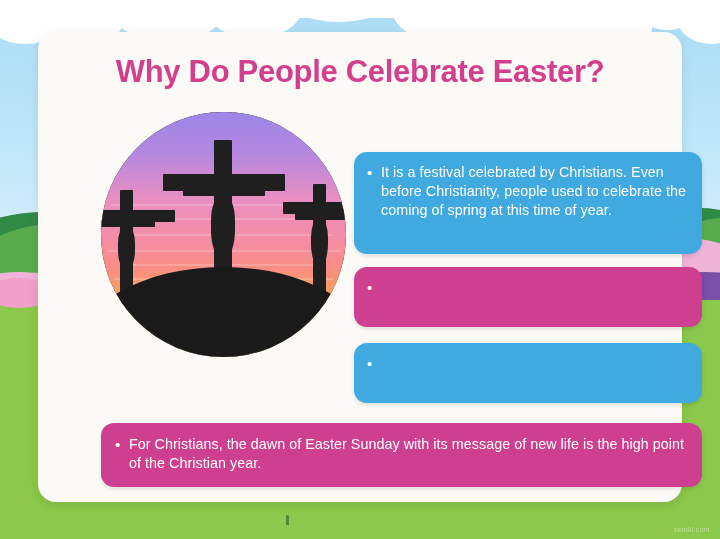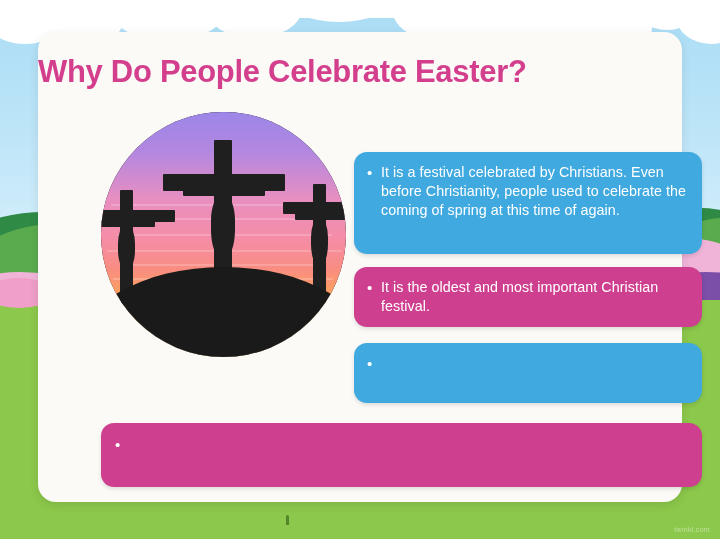--- a/index.html
+++ b/index.html
@@ -77,21 +77,21 @@
     height: 470px;
     background: #fbfaf7;
     border-radius: 18px;
     box-shadow: 0 3px 10px rgba(0,0,0,0.10);
   }
 
   #title {
     position: absolute;
     left: 0; top: 22px;
     width: 644px;
-    text-align: left;
+    text-align: center;
     font-size: 31px;
     font-weight: bold;
     letter-spacing: -0.3px;
     color: #d43f8d;
   }
 
   
   #illustration {
     position: absolute;
     left: 63px;
@@ -280,29 +280,29 @@
       <div class="head" style="left:212px; top:98px; width:12px; height:12px;"></div>
       <div class="figure" style="left:210px; top:107px; width:17px; height:46px;"></div>
       <div class="beam" style="left:194px; top:100px; width:54px; height:8px;"></div>
     </div>
 
     <div class="ill-hill"></div>
   </div>
 
   <div id="box1" class="bullet-box box-blue">
     <div class="dot">•</div>
-    <div class="txt">It is a festival celebrated by Christians. Even before Christianity, people used to celebrate the coming of spring at this time of again.</div>
+    <div class="txt">It is a festival celebrated by Christians. Even before Christianity, people used to celebrate the coming of spring at this time of year.</div>
   </div>
 
   <div id="box2" class="bullet-box box-pink">
     <div class="dot">•</div>
-    <div class="txt">It is the oldest and most important Christian festival.</div>
   </div>
 
   <div id="box3" class="bullet-box box-blue">
     <div class="dot">•</div>
   </div>
 
   <div id="box4" class="bullet-box box-pink">
     <div class="dot">•</div>
+    <div class="txt">For Christians, the dawn of Easter Sunday with its message of new life is the high point of the Christian year.</div>
   </div>
 
 </div>
 
 </body></html>

